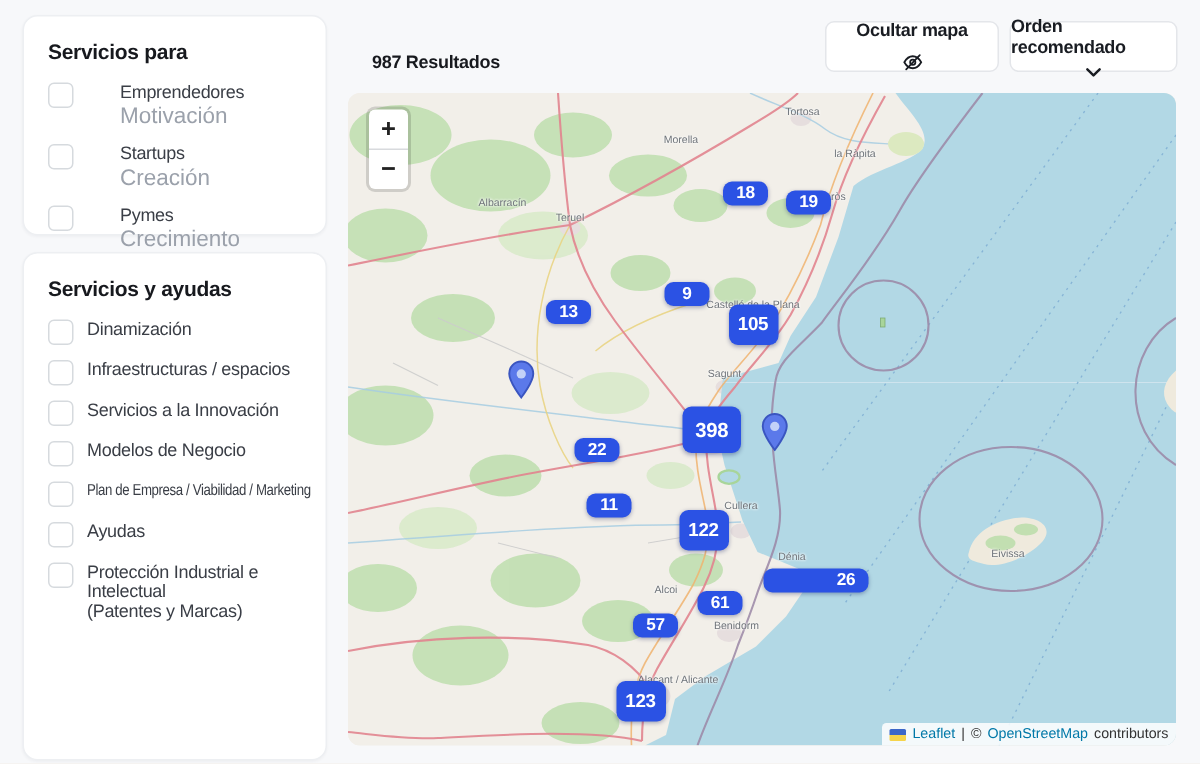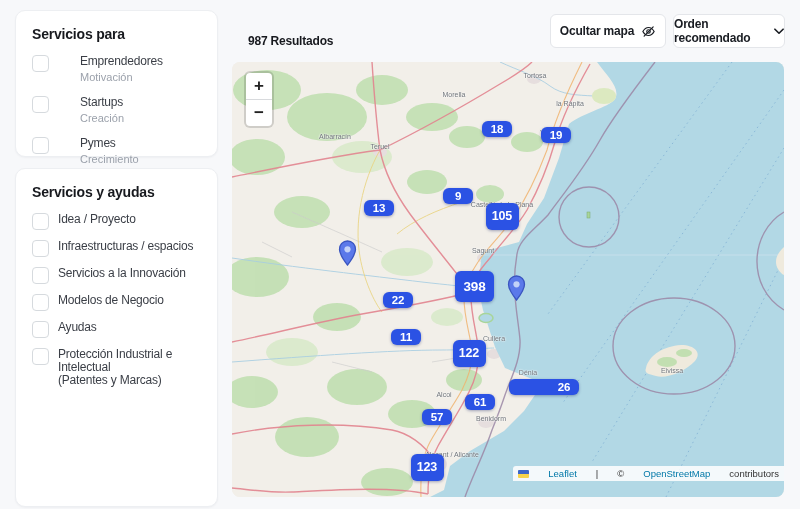--- a/index.html
+++ b/index.html
@@ -18,27 +18,27 @@
   #card2{top:168px;height:339px;}
   .card-title{font-size:14px;font-weight:bold;color:#17191e;letter-spacing:-.2px;margin:0 0 13px;}
   .opt-row{display:flex;gap:9px;cursor:pointer;align-items:flex-start;}
   #card1 .opt-row{margin-bottom:13px;gap:31px;}
   #card2 .opt-row{margin-bottom:10px;}
   .checkbox{width:15px;height:15px;flex:0 0 15px;border:1.5px solid #d6dade;border-radius:4px;background:#fff;margin-top:0;}
   .opt-text{min-width:0;}
   .opt-label{font-size:12px;color:#3a3e46;line-height:13px;letter-spacing:-.2px;white-space:nowrap;}
   .opt-label.squeeze{font-size:10.5px;letter-spacing:-.3px;transform:scaleX(.84);transform-origin:left center;}
   .opt-label.wrapline{white-space:normal;line-height:13px;}
-  .opt-sub{font-size:11px;color:#9ba1ab;margin-top:4px;line-height:11px;}
+  .opt-sub{font-size:15px;color:#9ba1ab;margin-top:4px;line-height:11px;}
   
   #results{position:absolute;left:248px;top:34px;font-size:12px;font-weight:bold;color:#17191e;letter-spacing:-.2px;}
   .tbtn{
     position:absolute;top:14px;height:34px;box-sizing:border-box;background:#fff;
     border:1px solid #e4e6ea;border-radius:6px;display:flex;align-items:center;justify-content:center;
-    gap:7px;font-size:12px;font-weight:bold;color:#191c22;cursor:pointer;letter-spacing:-.2px;
+    gap:7px;font-size:12px;font-weight:bold;color:#191c22;cursor:pointer;letter-spacing:-.2px;flex-direction:column;
   }
   #hide-map-btn{left:550px;width:116px;}
   #sort-btn{left:673px;width:112px;}
   
   #map{position:absolute;left:232px;top:62px;width:552px;height:435px;border-radius:8px;overflow:hidden;background:#f2efe9;}
   #map svg.tiles{position:absolute;left:0;top:0;}
   .map-label{
     position:absolute;transform:translate(-50%,-50%);font-size:7px;color:#6f747a;
     white-space:nowrap;text-shadow:0 0 2px #fff,0 0 2px #fff;pointer-events:none;
   }
@@ -51,22 +51,22 @@
   .cluster.md{width:33px;height:27px;font-size:12.5px;}
   .cluster.lg{width:39px;height:31px;font-size:13.5px;}
   .pin{position:absolute;width:19px;height:26px;cursor:pointer;}
   .zoomctl{
     position:absolute;left:14px;top:11px;width:26px;background:#fff;border-radius:4px;
     box-shadow:0 0 0 2px rgba(0,0,0,.14);overflow:hidden;
   }
   .zoombtn{width:26px;height:26px;line-height:26px;text-align:center;font-size:17px;font-weight:bold;color:#222;cursor:pointer;user-select:none;}
   .zoombtn + .zoombtn{border-top:1px solid #d8dadd;}
   .attrib{
-    position:absolute;right:0;bottom:16px;background:rgba(255,255,255,.85);border-top-left-radius:3px;
-    font-size:9.5px;color:#333;padding:2px 5px 2px 5px;display:flex;align-items:center;gap:19px;
+    position:absolute;right:0;bottom:0;background:rgba(255,255,255,.85);border-top-left-radius:3px;
+    font-size:9.5px;color:#333;padding:2px 5px 2px 5px;display:flex;align-items:center;gap:4px;
   }
   .attrib a{color:#0078A8;text-decoration:none;cursor:pointer;}
   .flag{width:11px;height:8px;border-radius:1px;display:inline-block;
     background:linear-gradient(#3c67c8 0 50%,#f6d44b 50% 100%);}
 </style>
 </head>
 <body>
 
 <div class="card" id="card1">
   <div class="card-title">Servicios para</div>
@@ -94,39 +94,45 @@
       </div>
     </div>
 </div>
 
 <div class="card" id="card2">
   <div class="card-title">Servicios y ayudas</div>
   <div id="card2-items">
       <div class="opt-row">
         <span class="checkbox"></span>
         <div class="opt-text">
-          <div class="opt-label">Idea / Proyecto</div>
+          <div class="opt-label">Dinamización</div>
         </div>
       </div>
       <div class="opt-row">
         <span class="checkbox"></span>
         <div class="opt-text">
           <div class="opt-label">Infraestructuras / espacios</div>
         </div>
       </div>
       <div class="opt-row">
         <span class="checkbox"></span>
         <div class="opt-text">
           <div class="opt-label">Servicios a la Innovación</div>
         </div>
       </div>
       <div class="opt-row">
         <span class="checkbox"></span>
         <div class="opt-text">
           <div class="opt-label">Modelos de Negocio</div>
+        </div>
+      </div>
+      <div class="opt-row">
+        <span class="checkbox"></span>
+        <div class="opt-text">
+          <div class="opt-label squeeze">Plan de Empresa / Viabilidad / Marketing</div>
         </div>
       </div>
       <div class="opt-row">
         <span class="checkbox"></span>
         <div class="opt-text">
           <div class="opt-label">Ayudas</div>
         </div>
       </div>
       <div class="opt-row">
         <span class="checkbox"></span>
@@ -280,21 +286,21 @@
       <span class="map-label" style="left: 251px; top: 188px;">Sagunt</span>
       <span class="map-label" style="left: 262px; top: 276px;">Cullera</span>
       <span class="map-label" style="left: 296px; top: 310px;">Dénia</span>
       <span class="map-label" style="left: 212px; top: 332px;">Alcoi</span>
       <span class="map-label" style="left: 259px; top: 356px;">Benidorm</span>
       <span class="map-label" style="left: 220px; top: 392px;">Alacant / Alicante</span>
       <span class="map-label" style="left: 440px; top: 308px;">Eivissa</span>
     </div>
   <div id="map-markers">
       <div class="cluster sm" style="left: 250px; top: 59px;">18</div>
-      <div class="cluster sm" style="left: 309px; top: 65px;">19</div>
+      <div class="cluster sm" style="left: 292px; top: 65px;">19</div>
       <div class="cluster sm" style="left: 211px; top: 126px;">9</div>
       <div class="cluster md" style="left: 253.5px; top: 140.5px;">105</div>
       <div class="cluster sm" style="left: 132px; top: 138px;">13</div>
       <div class="cluster sm" style="left: 151px; top: 190px; margin-top: 40px;">22</div>
       <div class="cluster lg" style="left: 223px; top: 208.5px;">398</div>
       <div class="cluster sm" style="left: 159px; top: 267px;">11</div>
       <div class="cluster md" style="left: 220.5px; top: 277.5px;">122</div>
       <div class="cluster sm" style="left: 277px; top: 317px; padding-left: 40px;">26</div>
       <div class="cluster sm" style="left: 233px; top: 332px;">61</div>
       <div class="cluster sm" style="left: 190px; top: 347px;">57</div>

